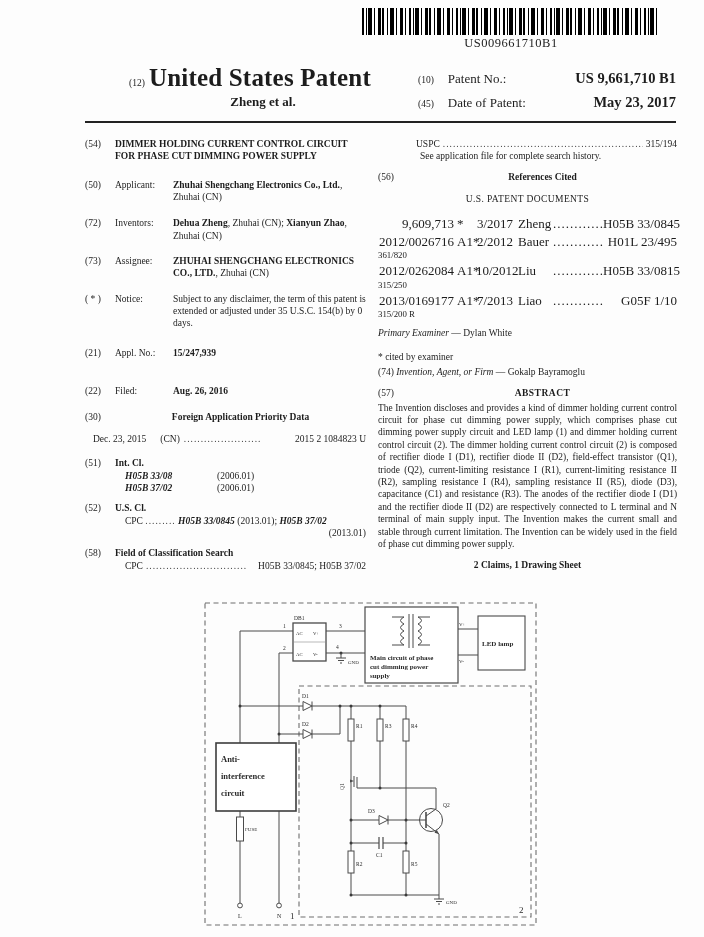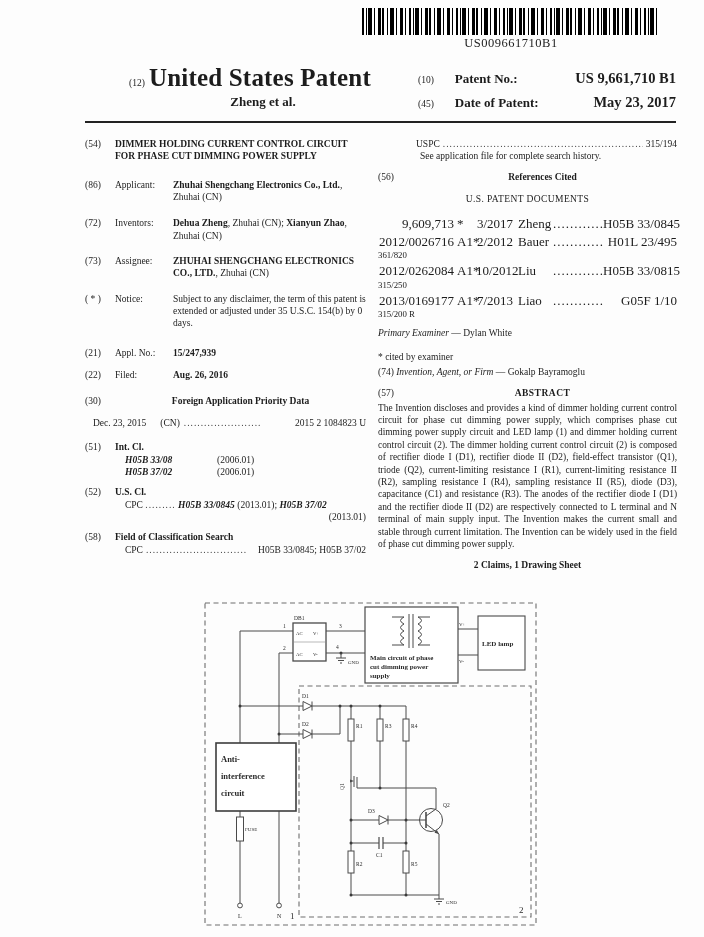--- a/index.html
+++ b/index.html
@@ -14,21 +14,21 @@
       #fff 22px 25px,#000 25px 26px,#fff 26px 28px,#000 28px 32px,#fff 32px 34px,
       #000 34px 35px,#fff 35px 38px,#000 38px 41px,#fff 41px 43px,#000 43px 44px,#fff 44px 47px);}
   .barcode-text{left:362px;top:36px;width:298px;text-align:center;font-size:12.5px;letter-spacing:.5px;}
   
   .hdr-tag{font-size:9.5px;}
   .hdr-left{left:85px;top:64px;width:330px;text-align:center;}
   .hdr-title{font-size:25px;font-weight:bold;letter-spacing:.2px;}
   .hdr-authors{font-size:13px;font-weight:bold;margin:2px 0 0 26px;}
   .hdr-right{left:418px;top:70px;width:258px;font-size:13px;}
   .hdr-right .row{display:flex;align-items:baseline;margin-bottom:7px;}
-  .hdr-right .lbl{font-weight:bold;margin-left:21px;}
+  .hdr-right .lbl{font-weight:normal;margin-left:14px;}
   .hdr-right .val{font-weight:bold;margin-left:auto;font-size:14.5px;}
   .rule{left:85px;top:121px;width:591px;height:2px;background:#222;}
   
   .col{font-size:9.5px;line-height:1.3;}
   .col-left{left:85px;top:138px;width:281px;}
   .col-right{left:378px;top:138px;width:299px;}
   .frow{display:grid;grid-template-columns:30px 58px 1fr;column-gap:0;}
   .frow2{display:grid;grid-template-columns:30px 1fr;}
   .b{font-weight:bold;}
   .bi{font-weight:bold;font-style:italic;}
@@ -77,40 +77,40 @@
   </div>
 </div>
 <div class="abs rule"></div>
 
 <div class="abs col col-left">
   <div class="frow2" style="margin-bottom:16px">
     <span>(54)</span>
     <span class="b">DIMMER HOLDING CURRENT CONTROL CIRCUIT FOR PHASE CUT DIMMING POWER SUPPLY</span>
   </div>
   <div class="frow" style="margin-bottom:14px">
-    <span>(86)</span>
+    <span>(50)</span>
     <span>Applicant:</span>
     <span><span class="b">Zhuhai Shengchang Electronics Co., Ltd.</span><span>, Zhuhai (CN)</span></span>
   </div>
   <div class="frow" style="margin-bottom:13px">
     <span>(72)</span>
     <span>Inventors:</span>
     <span><span class="b">Dehua Zheng</span><span>, Zhuhai (CN); </span><span class="b">Xianyun Zhao</span><span>, Zhuhai (CN)</span></span>
   </div>
   <div class="frow" style="margin-bottom:13px">
     <span>(73)</span>
     <span>Assignee:</span>
     <span><span class="b">ZHUHAI SHENGCHANG ELECTRONICS CO., LTD.</span><span>, Zhuhai (CN)</span></span>
   </div>
   <div class="frow" style="margin-bottom:17px">
     <span>( * )</span>
     <span>Notice:</span>
     <span>Subject to any disclaimer, the term of this patent is extended or adjusted under 35 U.S.C. 154(b) by 0 days.</span>
   </div>
-  <div class="frow" style="margin-bottom:10px">
+  <div class="frow" style="margin-bottom:26px">
     <span>(21)</span>
     <span>Appl. No.:</span>
     <span class="b">15/247,939</span>
   </div>
   <div class="frow" style="margin-bottom:14px">
     <span>(22)</span>
     <span>Filed:</span>
     <span class="b">Aug. 26, 2016</span>
   </div>
   <div class="frow2" style="margin-bottom:9px">

